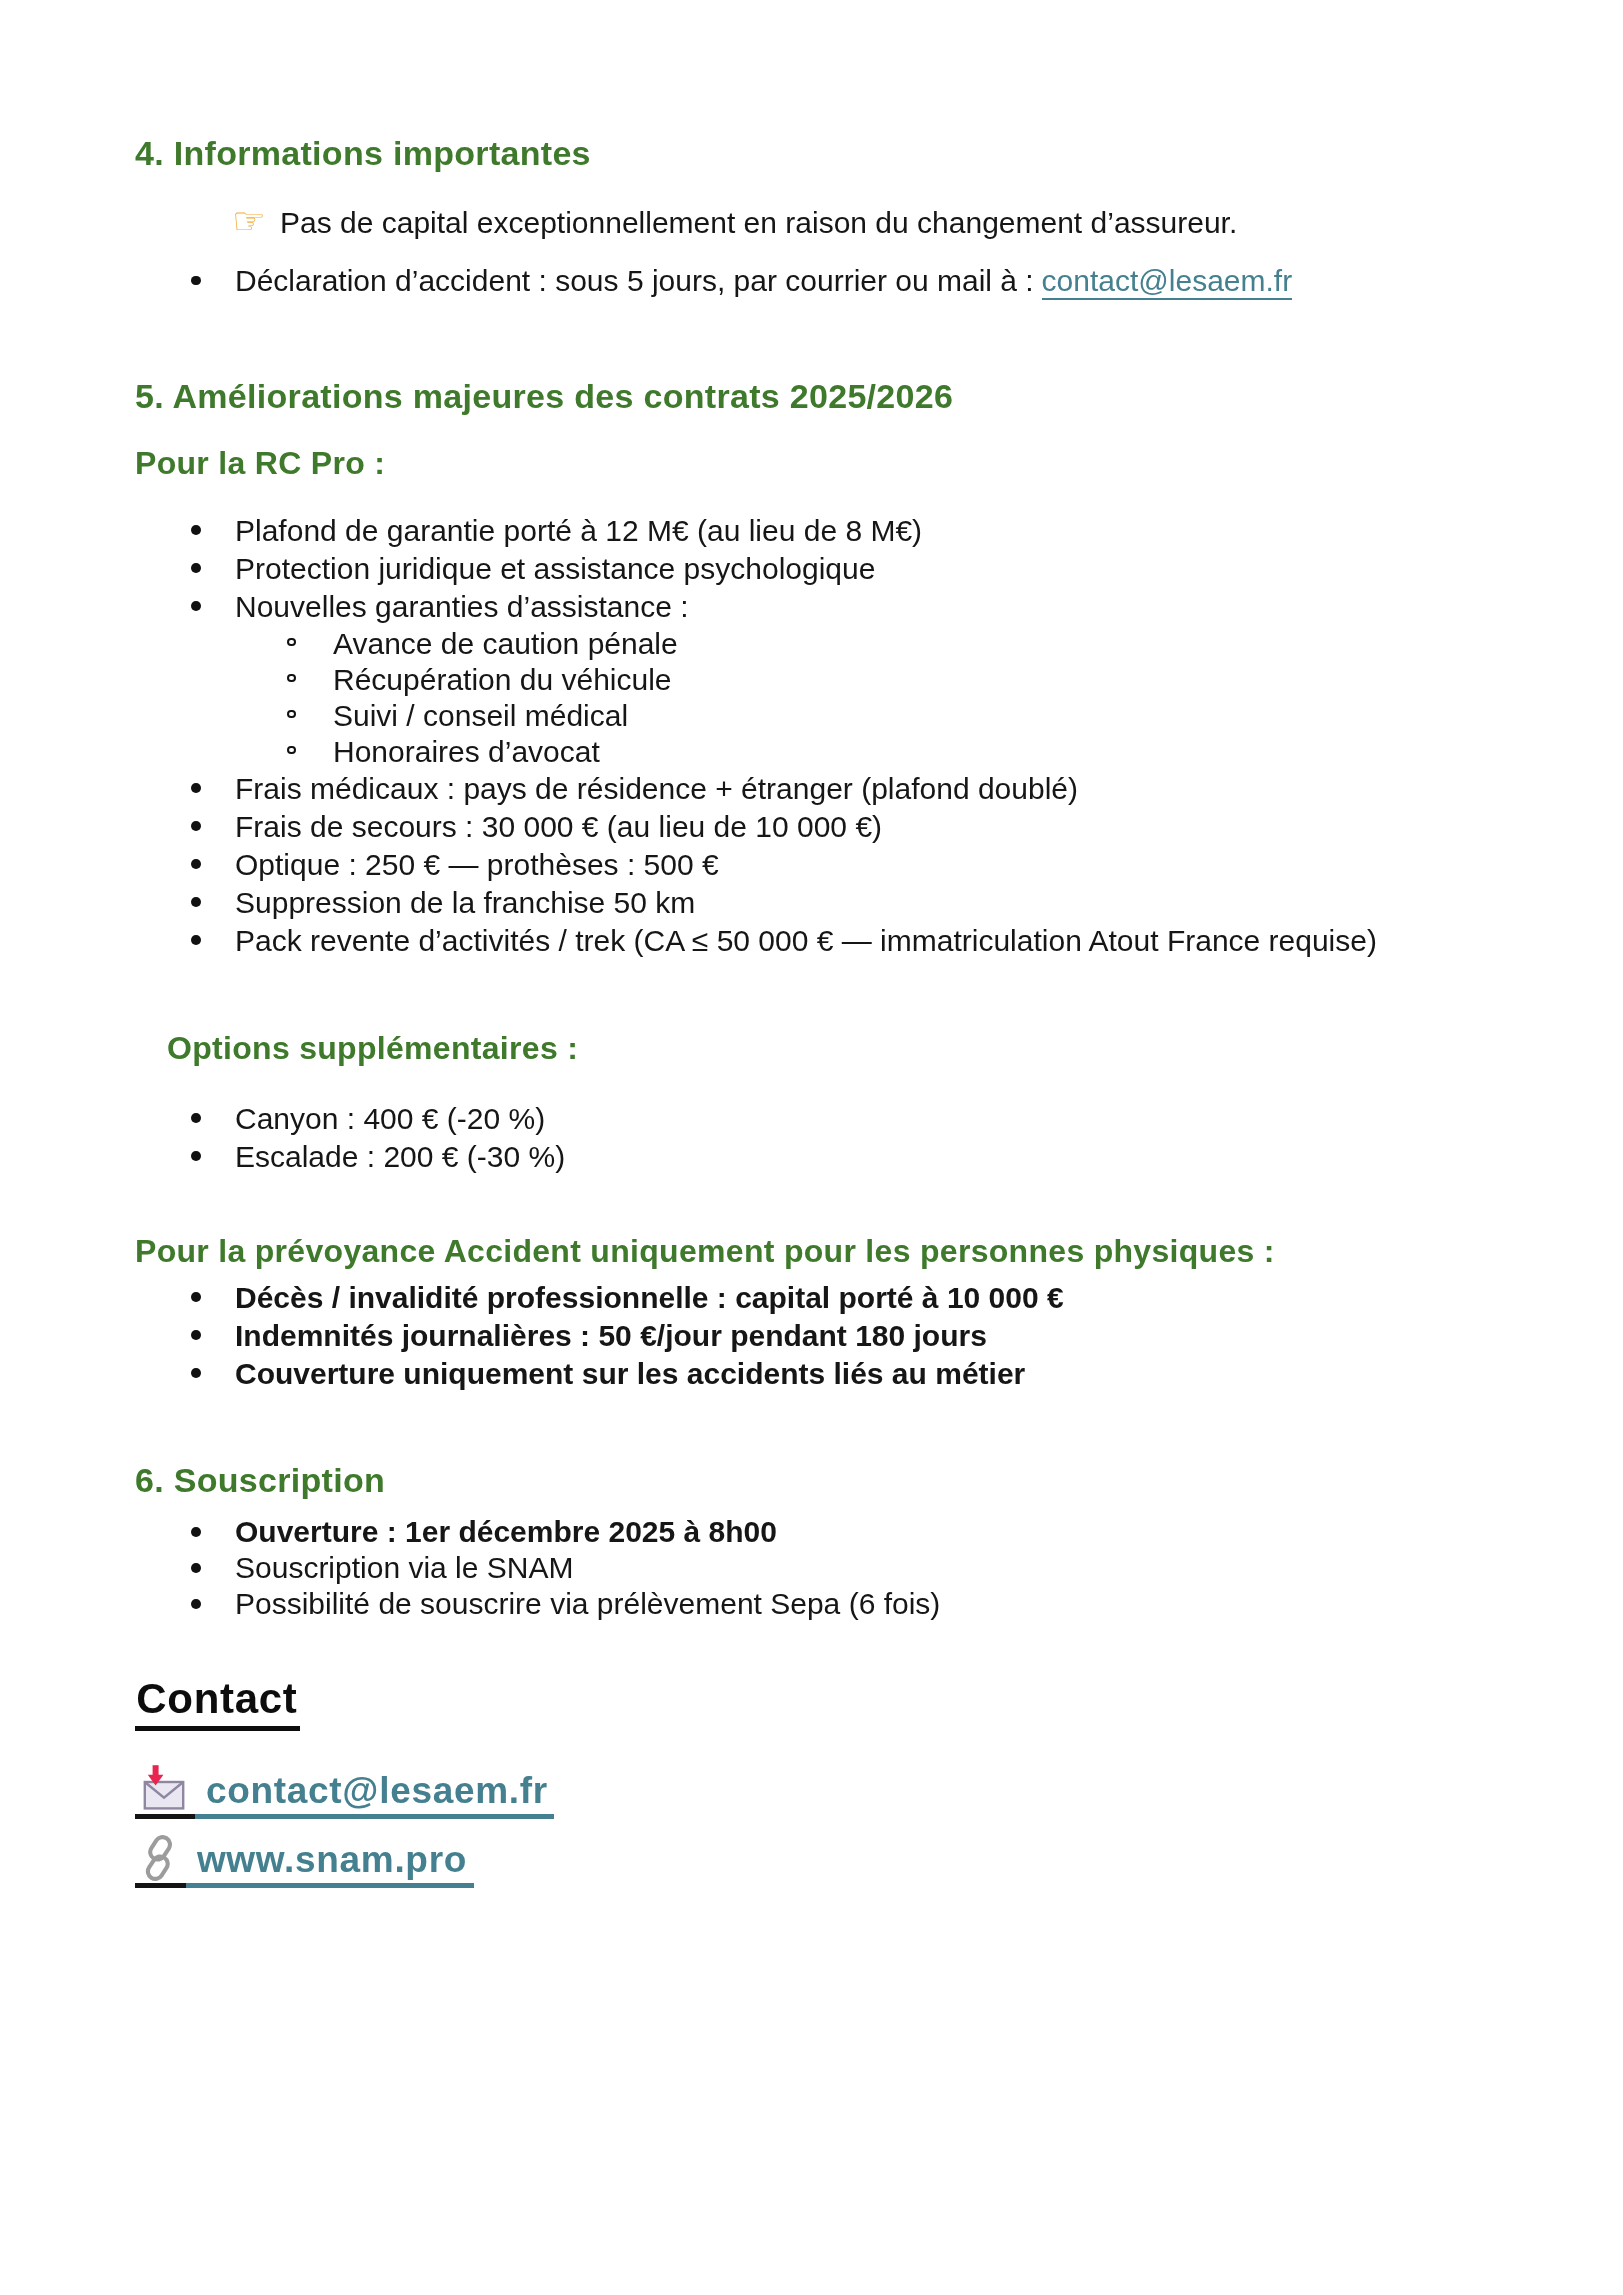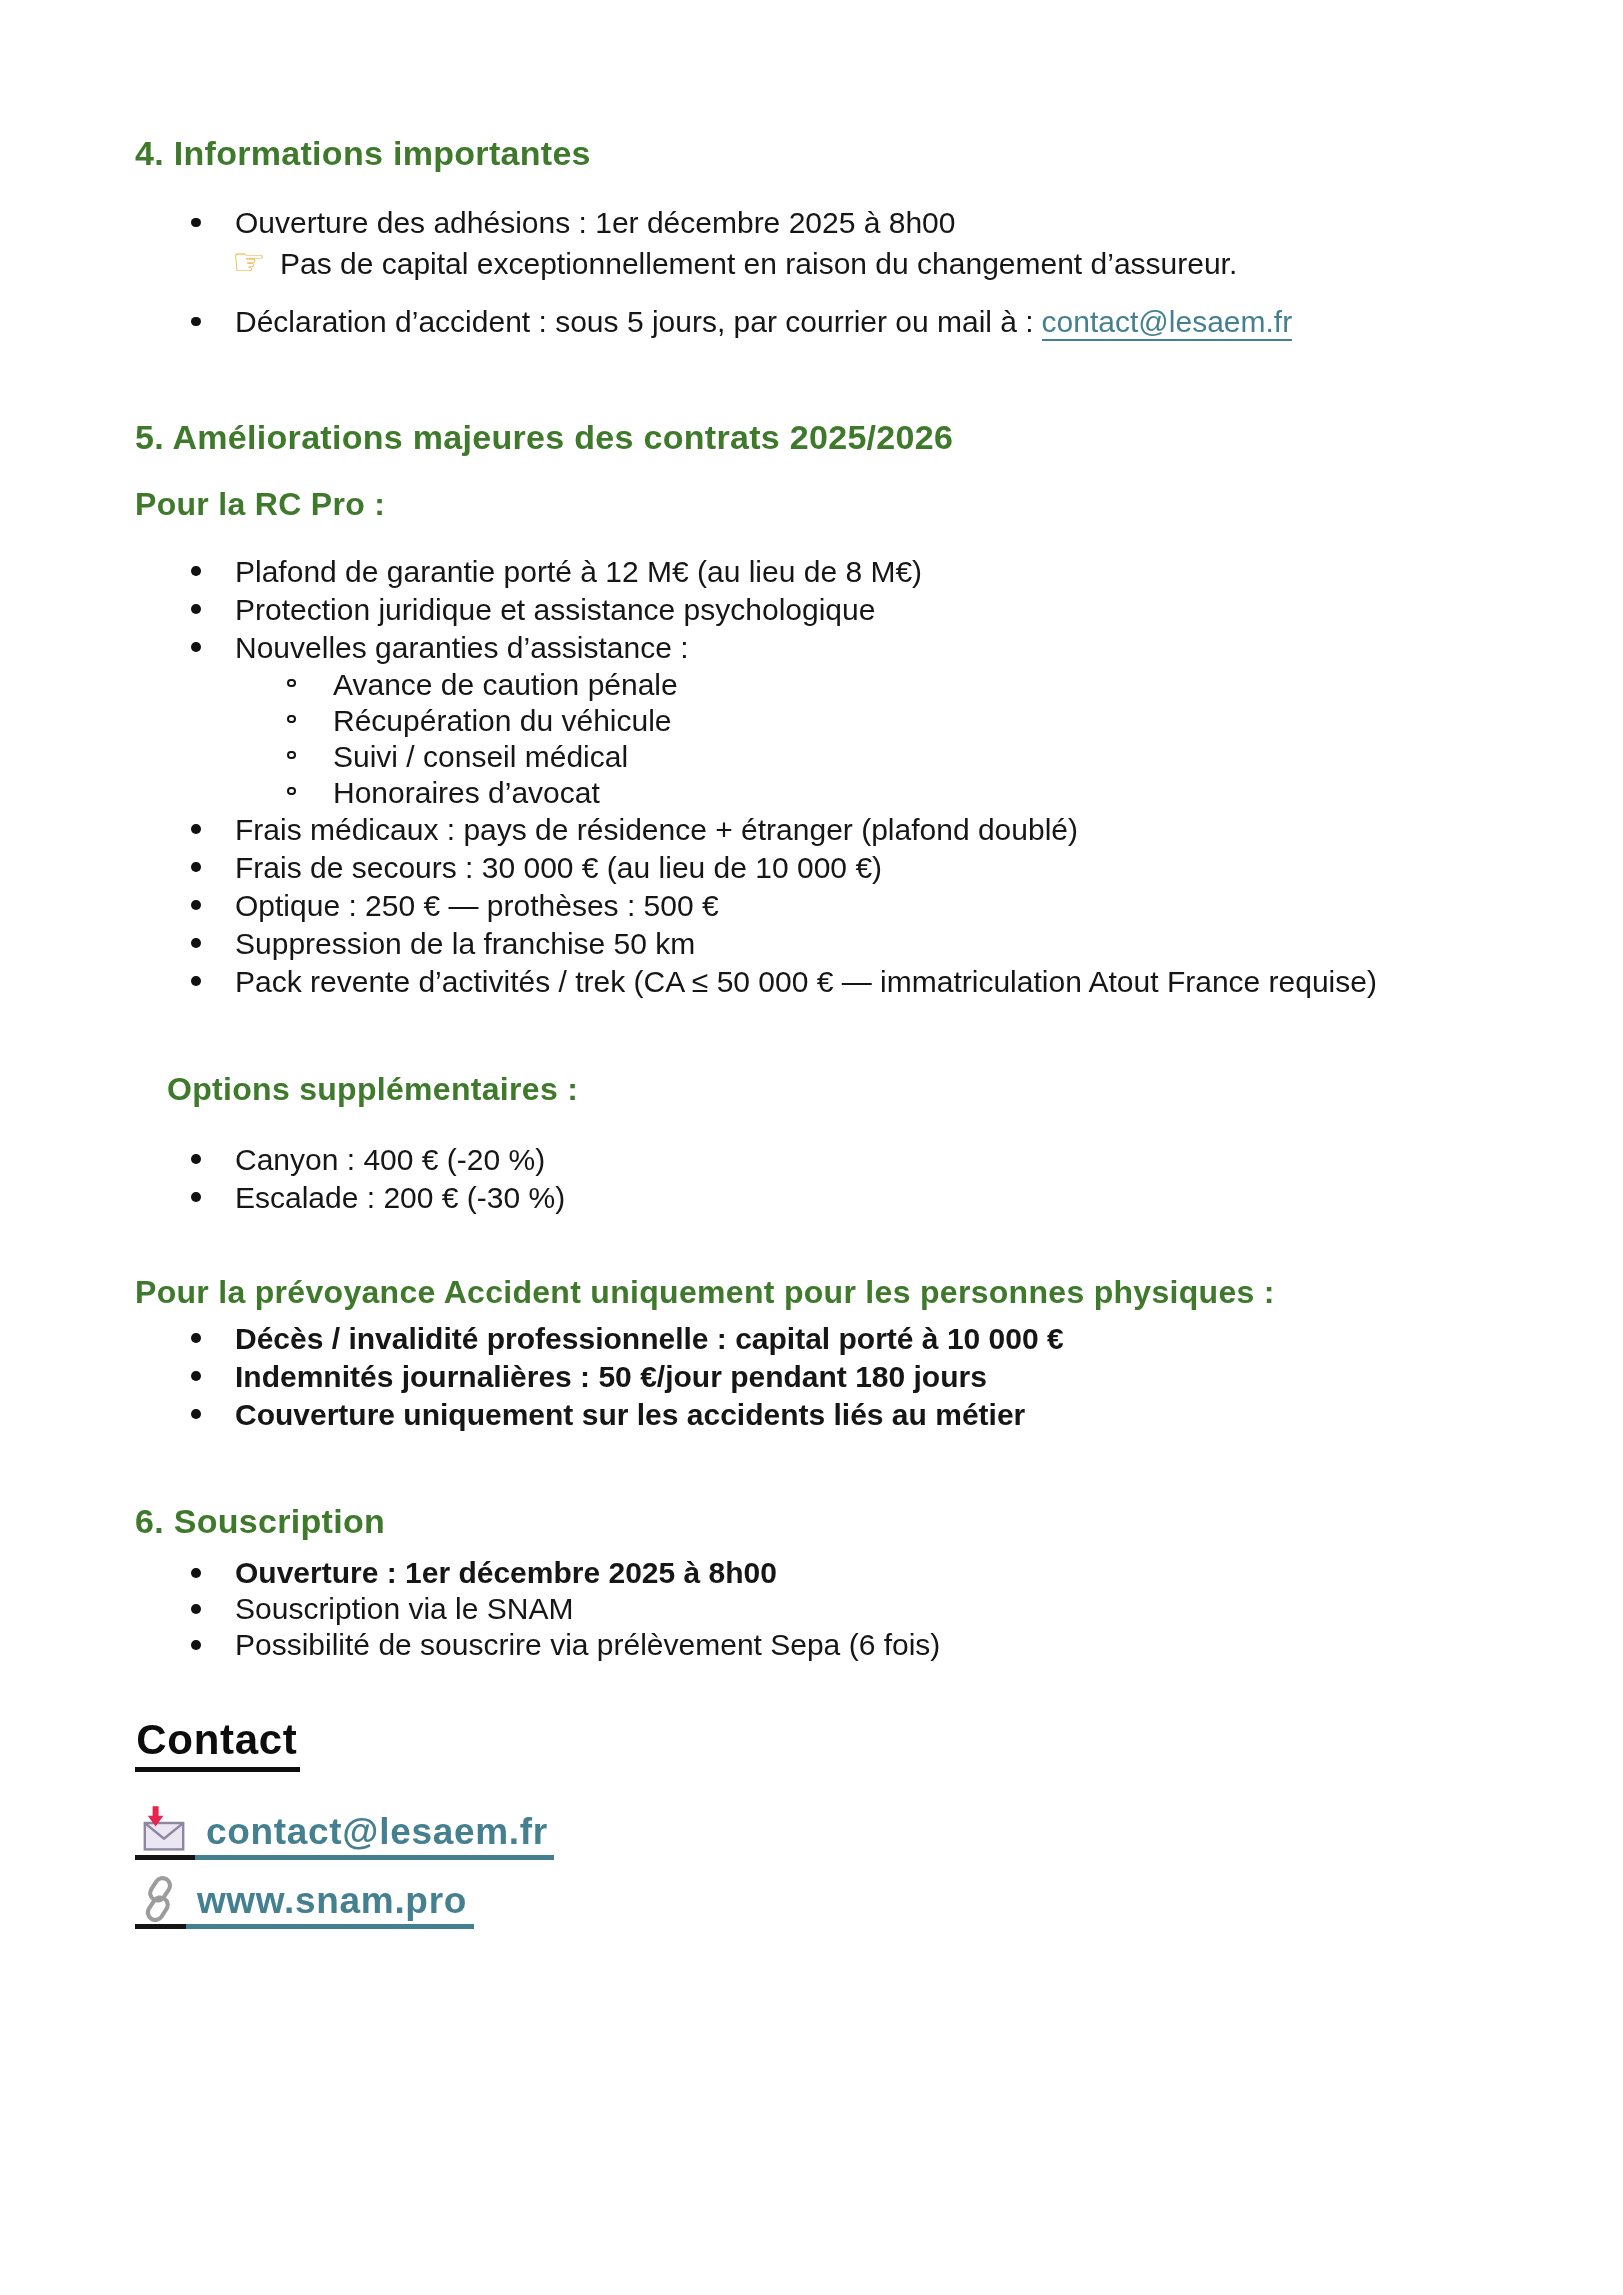--- a/index.html
+++ b/index.html
@@ -128,24 +128,20 @@
     cursor:pointer;
   }
 </style>
 </head>
 <body>
 
 <div class="page">
 
   <h2 class="h-num">4. Informations importantes</h2>
 
-  <div class="li">
-    <span class="dot"></span>
-    <span>Ouverture des adhésions : 1er décembre 2025 à 8h00</span>
-  </div>
 
   <div class="note-line">
     <span class="finger">☞</span>
     <span>Pas de capital exceptionnellement en raison du changement d’assureur.</span>
   </div>
 
   <div class="li">
     <span class="dot"></span>
     <span><span>Déclaration d’accident : sous 5 jours, par courrier ou mail à :</span><a class="inline-link">contact@lesaem.fr</a></span>
   </div>

